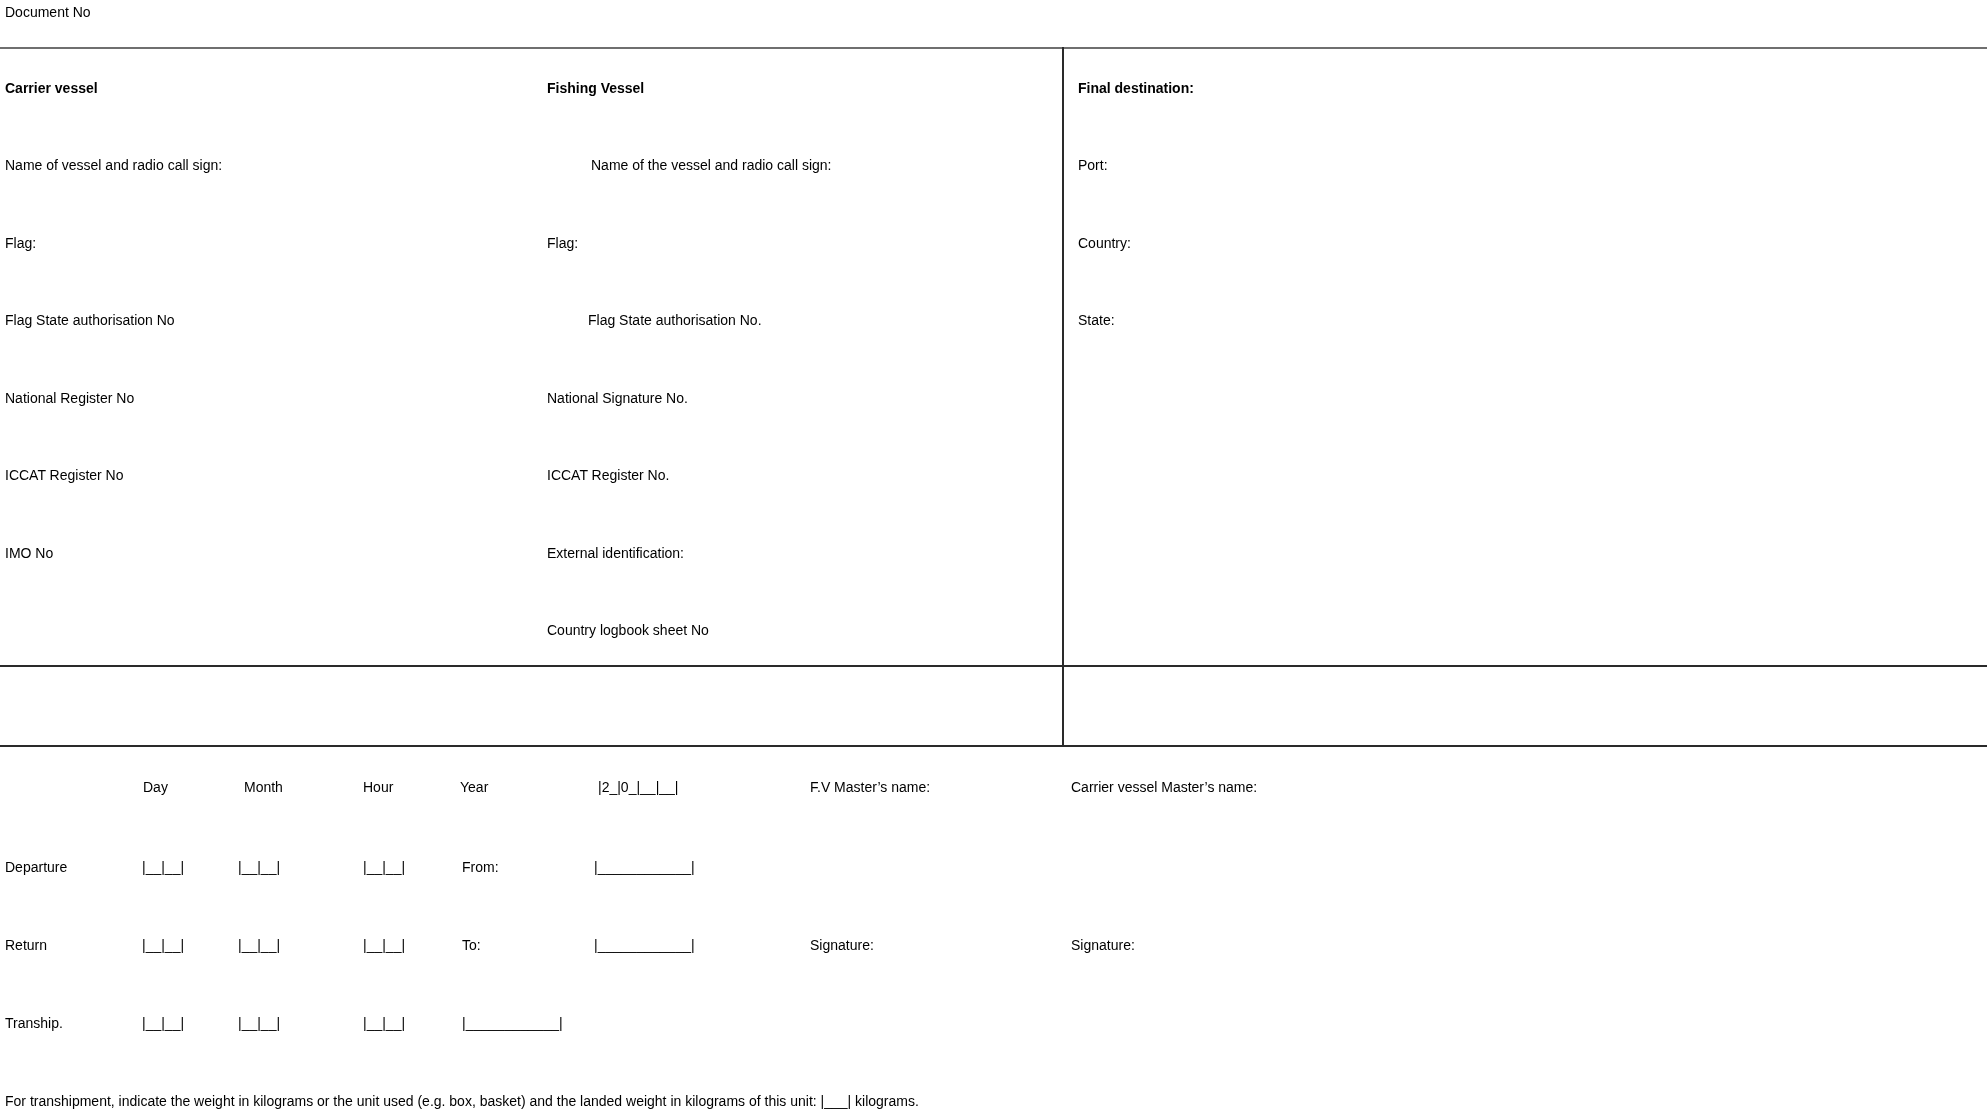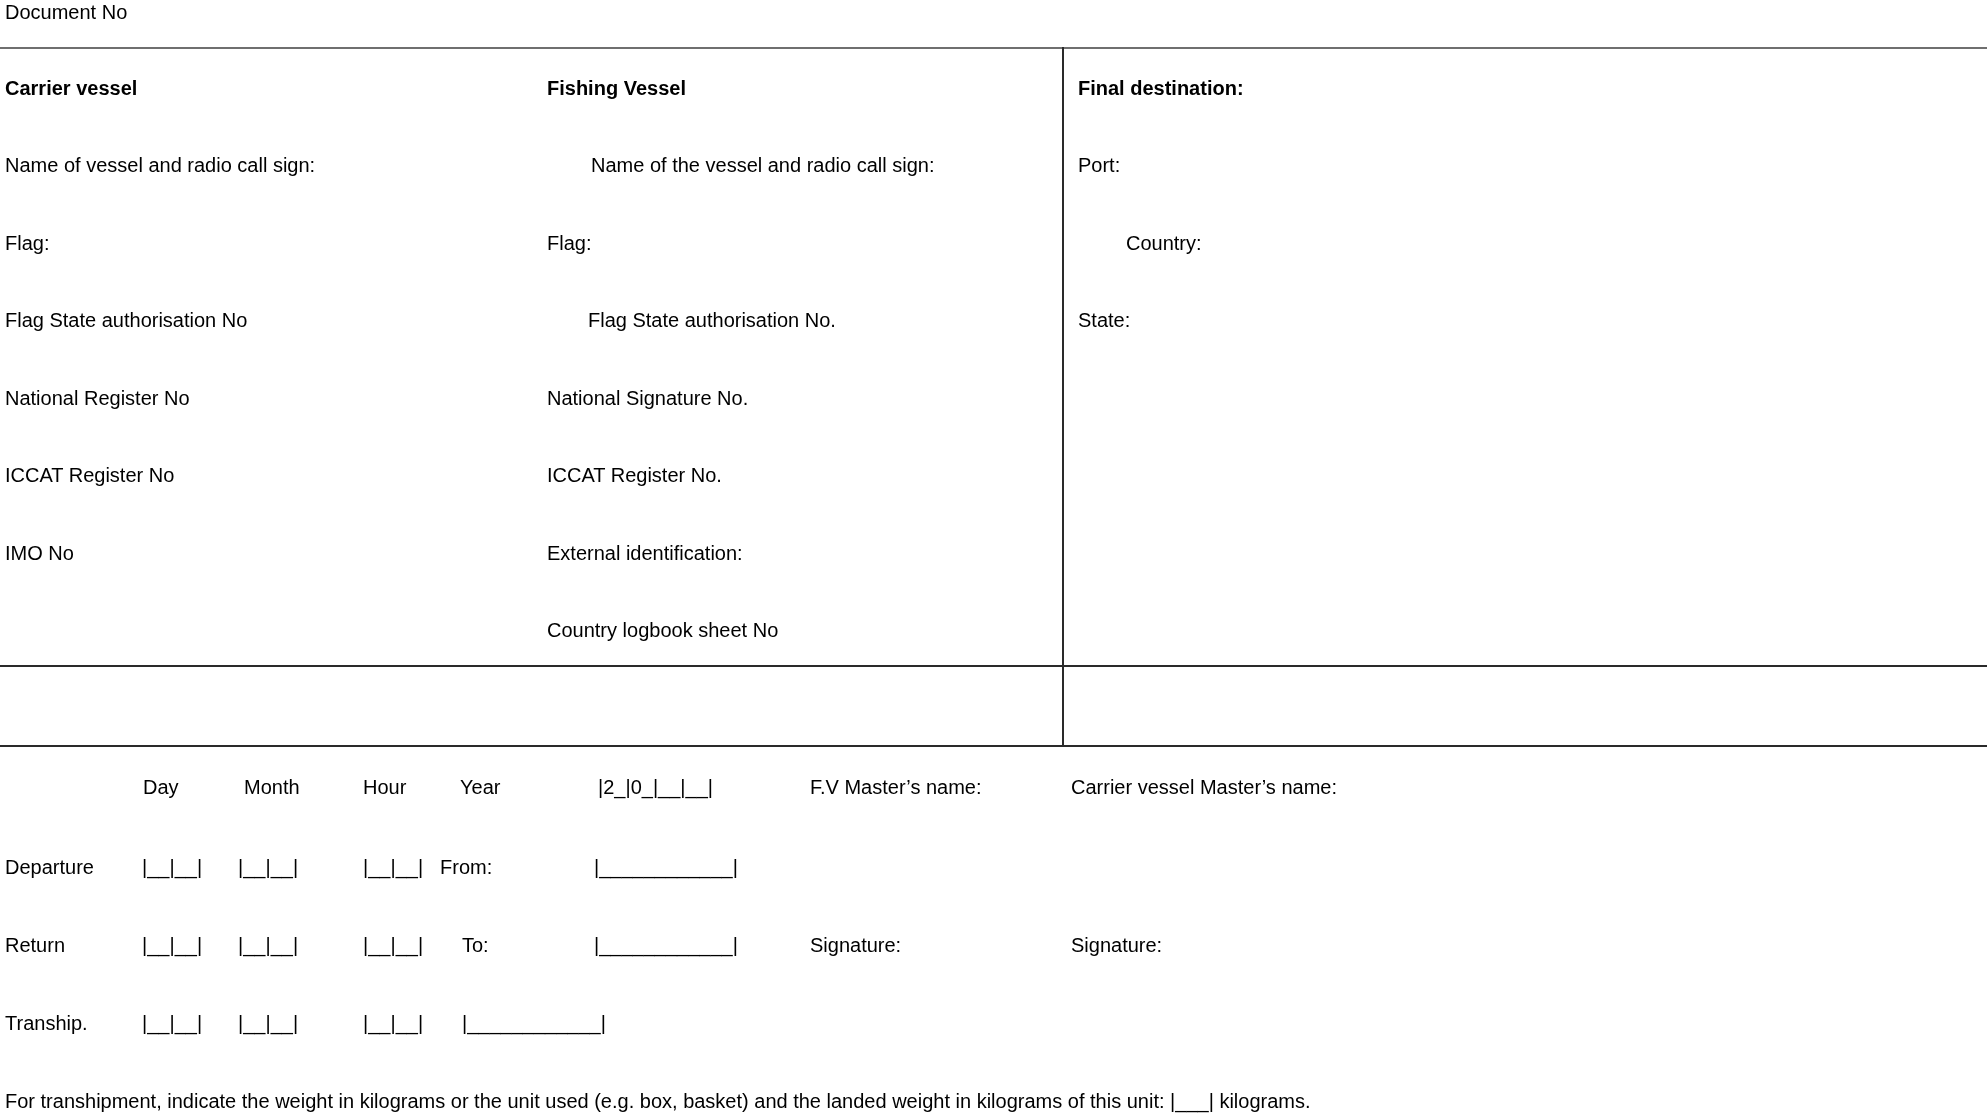--- a/index.html
+++ b/index.html
@@ -4,21 +4,21 @@
 <style>
   * { margin: 0; padding: 0; box-sizing: border-box; }
   html, body { background: #ffffff; }
   #form-page {
     position: relative;
     width: 1987px;
     height: 1115px;
     background: #ffffff;
     color: #000000;
     font-family: "Liberation Sans", sans-serif;
-    font-size: 20px;
+    font-size: 14px;
     line-height: 24px;
     overflow: hidden;
   }
   .abs { position: absolute; white-space: nowrap; }
   .bold { font-weight: bold; }
   .rule-h {
     position: absolute;
     left: 0;
     width: 1987px;
     background: #2a2a2a;
@@ -60,36 +60,36 @@
   <div class="abs" style="left:547px; top:153px;margin-left:44px;">Name of the vessel and radio call sign:</div>
   <div class="abs" style="left:547px; top:231px;">Flag:</div>
   <div class="abs" style="left:547px; top:308px;margin-left:41px;">Flag State authorisation No.</div>
   <div class="abs" style="left:547px; top:386px;">National Signature No.</div>
   <div class="abs" style="left:547px; top:463px;">ICCAT Register No.</div>
   <div class="abs" style="left:547px; top:541px;">External identification:</div>
   <div class="abs" style="left:547px; top:618px;">Country logbook sheet No</div>
 
   <div class="abs bold" style="left:1078px; top:76px;">Final destination:</div>
   <div class="abs" style="left:1078px; top:153px;">Port:</div>
-  <div class="abs" style="left:1078px; top:231px;margin-left:48px;">Country:</div>
+  <div class="abs" style="left:1078px; top:231px;">Country:</div>
   <div class="abs" style="left:1078px; top:308px;">State:</div>
 
   <div class="abs" style="left:143px; top:775px;">Day</div>
   <div class="abs" style="left:244px; top:775px;">Month</div>
   <div class="abs" style="left:363px; top:775px;">Hour</div>
   <div class="abs" style="left:460px; top:775px;">Year</div>
   <div class="abs boxfield" style="left:598px; top:775px;">|2_|0_|__|__|</div>
   <div class="abs" style="left:810px; top:775px;">F.V Master’s name:</div>
   <div class="abs" style="left:1071px; top:775px;">Carrier vessel Master’s name:</div>
 
   <div class="abs" style="left:5px; top:855px;">Departure</div>
   <div class="abs boxfield" style="left:142px; top:855px;">|__|__|</div>
   <div class="abs boxfield" style="left:238px; top:855px;">|__|__|</div>
   <div class="abs boxfield" style="left:363px; top:855px;">|__|__|</div>
-  <div class="abs" style="left:440px; top:855px;">From:</div>
+  <div class="abs" style="left:462px; top:855px;">From:</div>
   <div class="abs boxfield" style="left:594px; top:855px;">|____________|</div>
 
   <div class="abs" style="left:5px; top:933px;">Return</div>
   <div class="abs boxfield" style="left:142px; top:933px;">|__|__|</div>
   <div class="abs boxfield" style="left:238px; top:933px;">|__|__|</div>
   <div class="abs boxfield" style="left:363px; top:933px;">|__|__|</div>
   <div class="abs" style="left:462px; top:933px;">To:</div>
   <div class="abs boxfield" style="left:594px; top:933px;">|____________|</div>
 
   <div class="abs" style="left:5px; top:1011px;">Tranship.</div>

